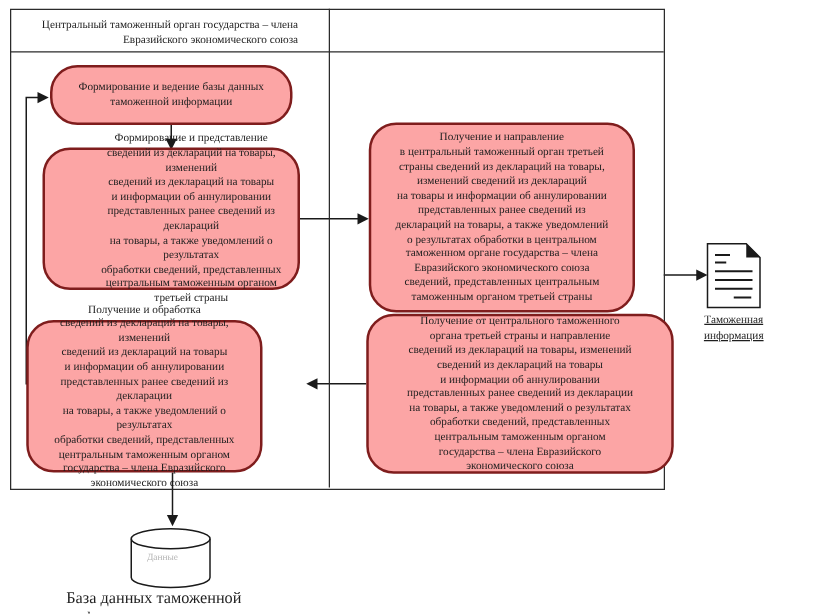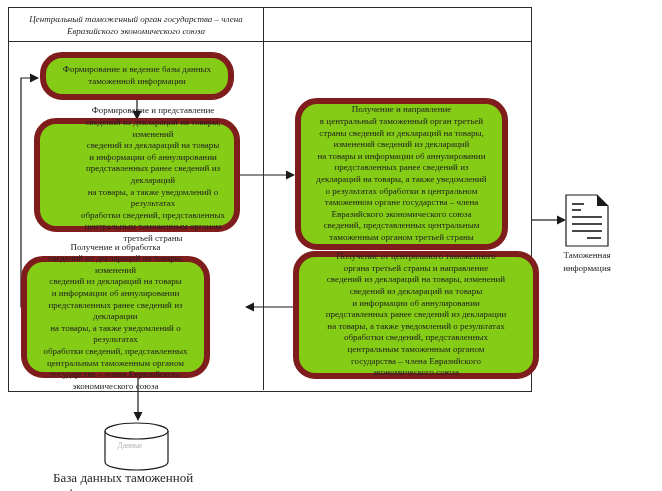--- a/index.html
+++ b/index.html
@@ -22,44 +22,44 @@
     position: absolute; left: 263px; top: 7px;
     width: 1px; height: 383px; background: #2b2b2b;
   }
   .lane-header-sep {
     position: absolute; left: 8px; top: 41px;
     width: 523px; height: 1px; background: #2b2b2b;
   }
   .lane-title {
     position: absolute; top: 8px; height: 33px;
     display: flex; align-items: center; justify-content: center;
-    text-align: center; white-space: pre-line;
-    font-size: 9px; line-height: 12px; font-style: italic;
+    text-align: right; white-space: pre-line;
+    font-size: 9px; line-height: 12px;
   }
   .lane-title.left  { left: 9px;   width: 254px; }
   .lane-title.right { left: 264px; width: 266px; align-items: flex-start; padding-top: 6px; height: 27px; }
   .pbox {
     position: absolute;
-    border: 6px solid #7f1d1d;
+    border: 2px solid #7f1d1d;
     border-radius: 22px;
-    background: #84cc16;
+    background: #fca5a5;
     display: flex; align-items: center; justify-content: center;
     text-align: center; white-space: pre-line;
     font-size: 9px; line-height: 11.6px;
     padding: 2px 4px; box-sizing: border-box;
   }
   .box-l1 { left: 40px;  top: 52px;  width: 194px; height: 48px; }
   .box-l2 { left: 34px;  top: 118px; width: 206px; height: 114px; padding-left: 36px; }
   .box-l3 { left: 21px;  top: 256px; width: 189px; height: 122px; }
   .box-r1 { left: 295px; top: 98px;  width: 213px; height: 152px; }
   .box-r2 { left: 293px; top: 251px; width: 246px; height: 128px; }
   .doc-label {
     position: absolute; left: 556px; top: 249px; width: 62px;
     text-align: center; white-space: pre-line;
-    font-size: 9px; line-height: 13px;
+    font-size: 9px; line-height: 13px; text-decoration: underline;
   }
   .cyl-label {
     position: absolute; left: 105px; top: 441px; width: 50px;
     text-align: center; font-size: 7.5px; color: #b5b5b5;
   }
   .db-caption {
     position: absolute; left: 53px; top: 470px; width: 180px;
     text-align: left; font-size: 13px;
   }
 </style>

